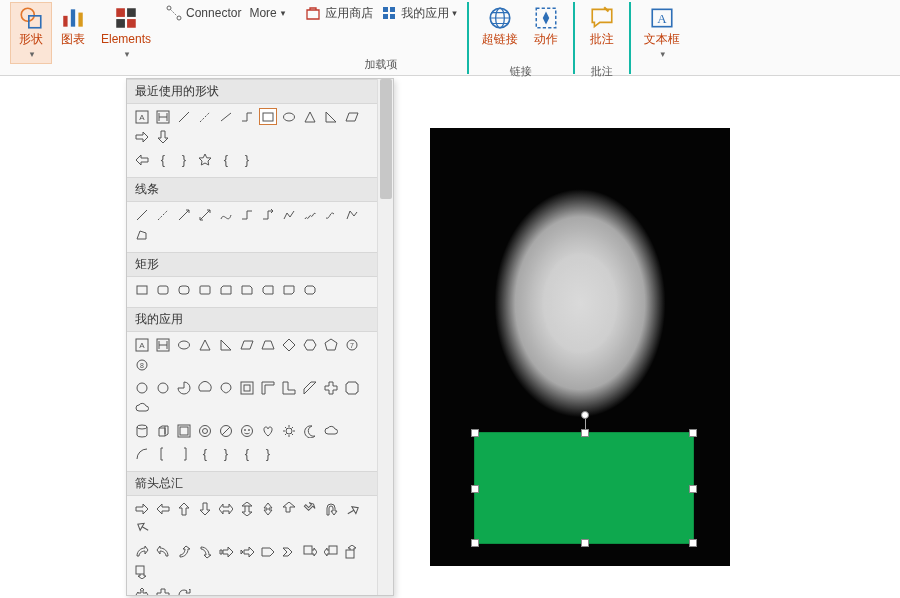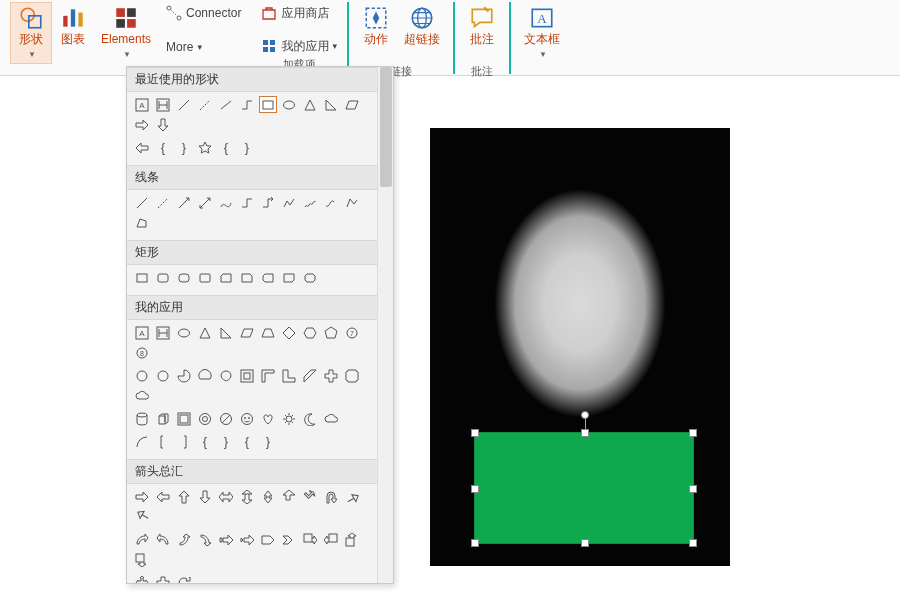--- a/index.html
+++ b/index.html
@@ -47,21 +47,21 @@
   }
   .ribbon-btn.active { background:#fbe5d6; border:1px solid #f2c9a8; }
   .ribbon-btn .rb-icon { width:26px; height:26px; display:flex; align-items:center; justify-content:center; font-size:18px; }
   .ribbon-btn .rb-label { font-size: 12px; color:#c2410c; margin-top:2px; text-align:center; line-height:1.1; }
   .rb-caret::after { content:"▾"; font-size:9px; color:#666; margin-left:2px; }
   .ribbon-small-btn {
     display:flex; align-items:center; padding:2px 4px; cursor:pointer;
     height:22px; font-size:12px; color:#444;
   }
   .ribbon-small-btn .rs-icon { width:16px; height:16px; margin-right:4px; display:flex; align-items:center; justify-content:center; }
-  .vstack { display:flex; flex-direction:column; justify-content:space-between; height:56px; }
+  .vstack { display:flex; flex-direction:row; justify-content:flex-start; height:56px; }
 
   
   .canvas-area {
     position: absolute;
     left: 396px; top: 80px;
     width: 500px; height: 516px;
     background: #fff;
   }
   .slide {
     position: absolute;
@@ -90,21 +90,21 @@
   .sel-handle {
     position:absolute; width:8px; height:8px; background:#fff; border:1px solid #888;
   }
   .rot-handle {
     position:absolute; width:8px; height:8px; border:1px solid #888; border-radius:50%; background:#fff;
   }
 
   
   .shapes-panel {
     position:absolute;
-    left:126px; top:66px;
+    left:126px; top:78px;
     width:268px; height:518px;
     background:#f3f3f3;
     border:1px solid #c9c9c9;
     box-shadow: 2px 3px 6px rgba(0,0,0,.15);
     overflow:hidden;
     text-decoration:underline;
   }
   .shapes-scroll { position:absolute; top:0; right:0; width:16px; height:100%; background:#f0f0f0; border-left:1px solid #ddd; }
   .shapes-thumb { position:absolute; top:0; left:2px; width:12px; height:120px; background:#c7c7c7; border-radius:2px; }
   .shapes-inner { position:absolute; left:0; top:0; right:16px; bottom:0; overflow:hidden; }
@@ -222,35 +222,35 @@
       </div>
     </div>
     <div class="group-label">加载项</div>
   </div>
 
   <div class="ribbon-group">
     <div class="group-row">
       <div class="ribbon-btn">
         <span class="rb-icon c-blue">
           <svg viewBox="0 0 24 24">
-              <rect x="3" y="3" width="18" height="18" fill="none" stroke="currentColor" stroke-width="1.4" stroke-dasharray="3 2"></rect>
-              <path d="M12 6l3 6-3 6-3-6z" fill="currentColor"></path>
-            </svg>
-        </span>
-        <span class="rb-label">动作</span>
-      </div>
-      <div class="ribbon-btn">
-        <span class="rb-icon c-blue">
-          <svg viewBox="0 0 24 24">
               <circle cx="12" cy="12" r="9" fill="none" stroke="currentColor" stroke-width="1.5"></circle>
               <ellipse cx="12" cy="12" rx="4" ry="9" fill="none" stroke="currentColor" stroke-width="1.2"></ellipse>
               <path d="M3 12h18M4 7h16M4 17h16" stroke="currentColor" stroke-width="1"></path>
             </svg>
         </span>
         <span class="rb-label">超链接</span>
+      </div>
+      <div class="ribbon-btn">
+        <span class="rb-icon c-blue">
+          <svg viewBox="0 0 24 24">
+              <rect x="3" y="3" width="18" height="18" fill="none" stroke="currentColor" stroke-width="1.4" stroke-dasharray="3 2"></rect>
+              <path d="M12 6l3 6-3 6-3-6z" fill="currentColor"></path>
+            </svg>
+        </span>
+        <span class="rb-label">动作</span>
       </div>
     </div>
     <div class="group-label">链接</div>
   </div>
 
   <div class="ribbon-group">
     <div class="group-row">
       <div class="ribbon-btn">
         <span class="rb-icon c-gold">
           <svg viewBox="0 0 24 24">

